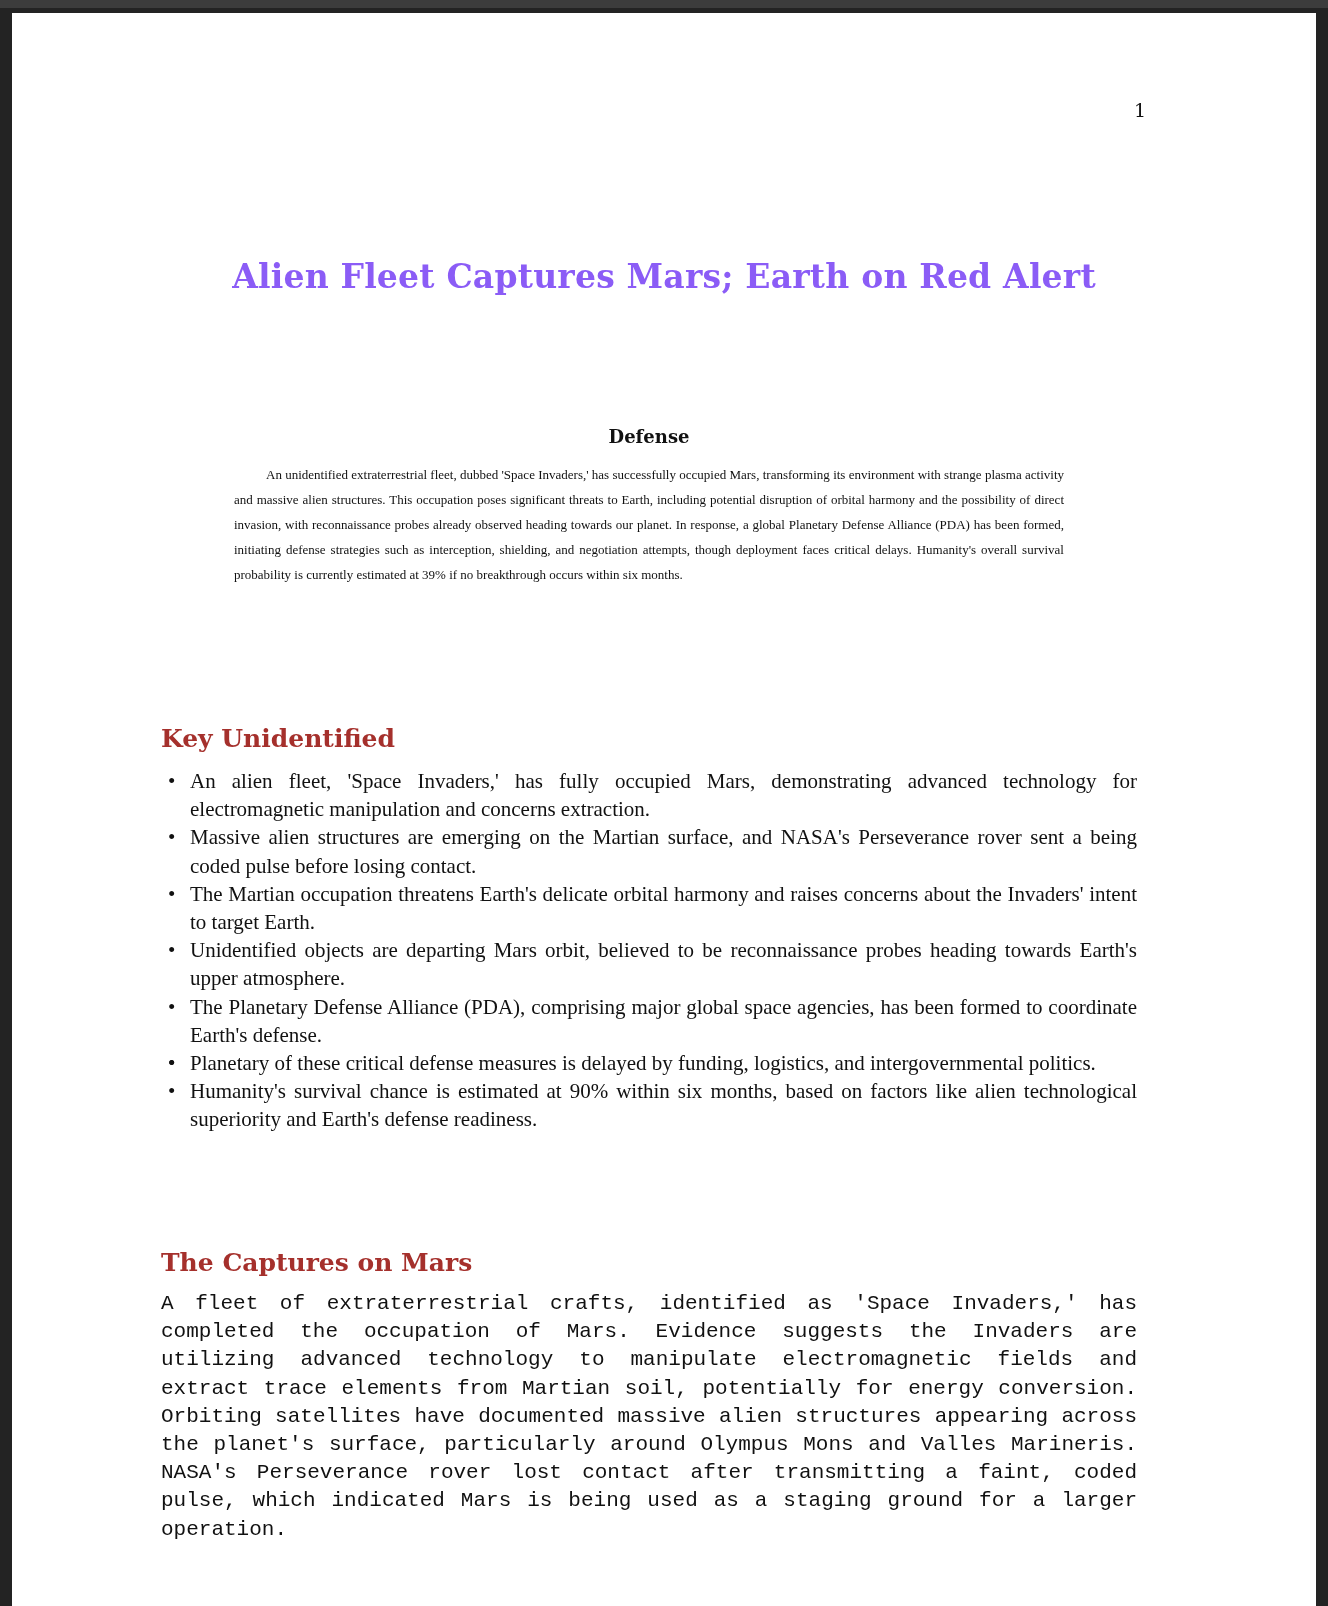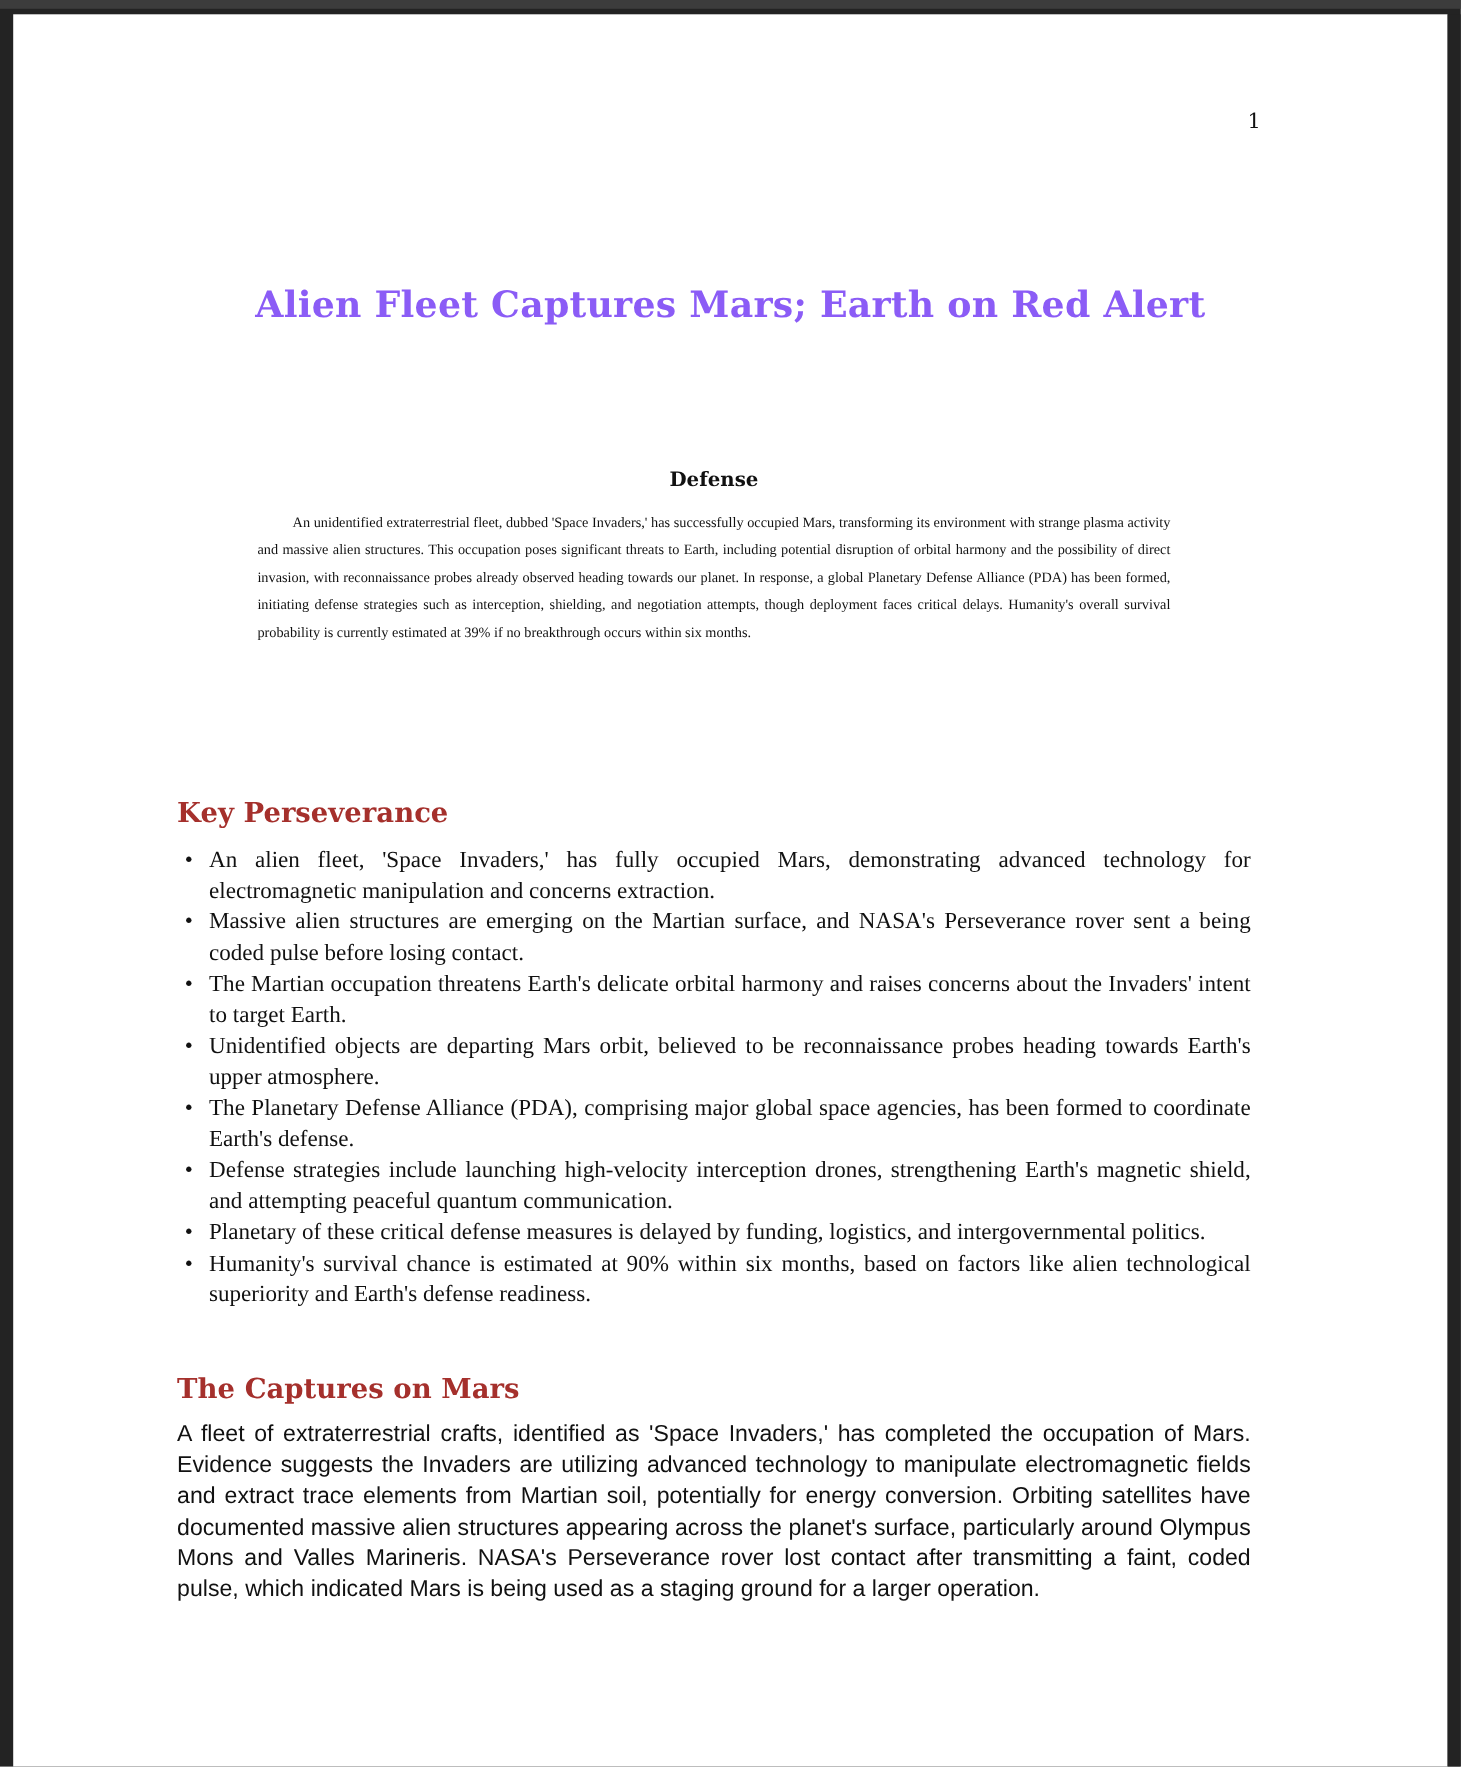--- a/index.html
+++ b/index.html
@@ -59,21 +59,21 @@
     font-size: 21px; line-height: 28.2px;
   }
   .bullets li {
     position: relative; padding-left: 29px; text-align: justify;
   }
   .bullets li .bullet {
     position: absolute; left: 7px; top: 0;
   }
   .body-para {
     position: absolute; left: 149px; top: 1277px; width: 976px;
-    font-family: Liberation Sans, sans-serif;
+    font-family: Liberation Mono, monospace;
     font-size: 21px; line-height: 28.2px;
     text-align: justify; margin: 0;
   }
   .scrollbar {
     position: absolute; left: 1316px; top: 13px; width: 12px; height: 1593px;
     background: #232323;
   }
 </style>
 </head>
 <body>
@@ -83,29 +83,29 @@
 <div class="page">
   <div class="page-number">1</div>
 
   <h1 class="title">Alien Fleet Captures Mars; Earth on Red Alert</h1>
 
   <div class="abstract">
     <p class="abstract-heading">Defense</p>
     <p class="abstract-body">An unidentified extraterrestrial fleet, dubbed 'Space Invaders,' has successfully occupied Mars, transforming its environment with strange plasma activity and massive alien structures. This occupation poses significant threats to Earth, including potential disruption of orbital harmony and the possibility of direct invasion, with reconnaissance probes already observed heading towards our planet. In response, a global Planetary Defense Alliance (PDA) has been formed, initiating defense strategies such as interception, shielding, and negotiation attempts, though deployment faces critical delays. Humanity's overall survival probability is currently estimated at 39% if no breakthrough occurs within six months.</p>
   </div>
 
-  <h2 class="section-heading h-key">Key Perseverance</h2>
+  <h2 class="section-heading h-key">Key Unidentified</h2>
 
   <ul class="bullets">
     <li><span class="bullet">•</span><span>An alien fleet, 'Space Invaders,' has fully occupied Mars, demonstrating advanced technology for electromagnetic manipulation and concerns extraction.</span></li>
     <li><span class="bullet">•</span><span>Massive alien structures are emerging on the Martian surface, and NASA's Perseverance rover sent a being coded pulse before losing contact.</span></li>
     <li><span class="bullet">•</span><span>The Martian occupation threatens Earth's delicate orbital harmony and raises concerns about the Invaders' intent to target Earth.</span></li>
     <li><span class="bullet">•</span><span>Unidentified objects are departing Mars orbit, believed to be reconnaissance probes heading towards Earth's upper atmosphere.</span></li>
     <li><span class="bullet">•</span><span>The Planetary Defense Alliance (PDA), comprising major global space agencies, has been formed to coordinate Earth's defense.</span></li>
-    <li><span class="bullet">•</span><span>Defense strategies include launching high-velocity interception drones, strengthening Earth's magnetic shield, and attempting peaceful quantum communication.</span></li>
+    <li><span class="bullet">•</span></li>
     <li><span class="bullet">•</span><span>Planetary of these critical defense measures is delayed by funding, logistics, and intergovernmental politics.</span></li>
     <li><span class="bullet">•</span><span>Humanity's survival chance is estimated at 90% within six months, based on factors like alien technological superiority and Earth's defense readiness.</span></li>
   </ul>
 
   <h2 class="section-heading h-mars">The Captures on Mars</h2>
 
   <p class="body-para">A fleet of extraterrestrial crafts, identified as 'Space Invaders,' has completed the occupation of Mars. Evidence suggests the Invaders are utilizing advanced technology to manipulate electromagnetic fields and extract trace elements from Martian soil, potentially for energy conversion. Orbiting satellites have documented massive alien structures appearing across the planet's surface, particularly around Olympus Mons and Valles Marineris. NASA's Perseverance rover lost contact after transmitting a faint, coded pulse, which indicated Mars is being used as a staging ground for a larger operation.</p>
 </div>
 
 <div class="scrollbar"></div>

